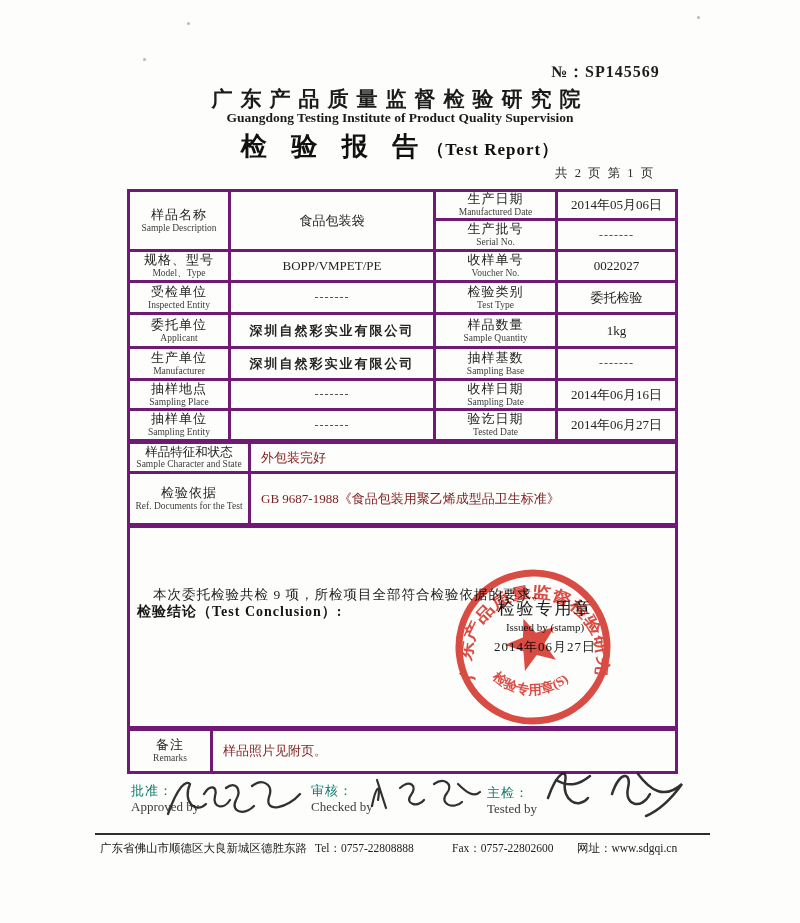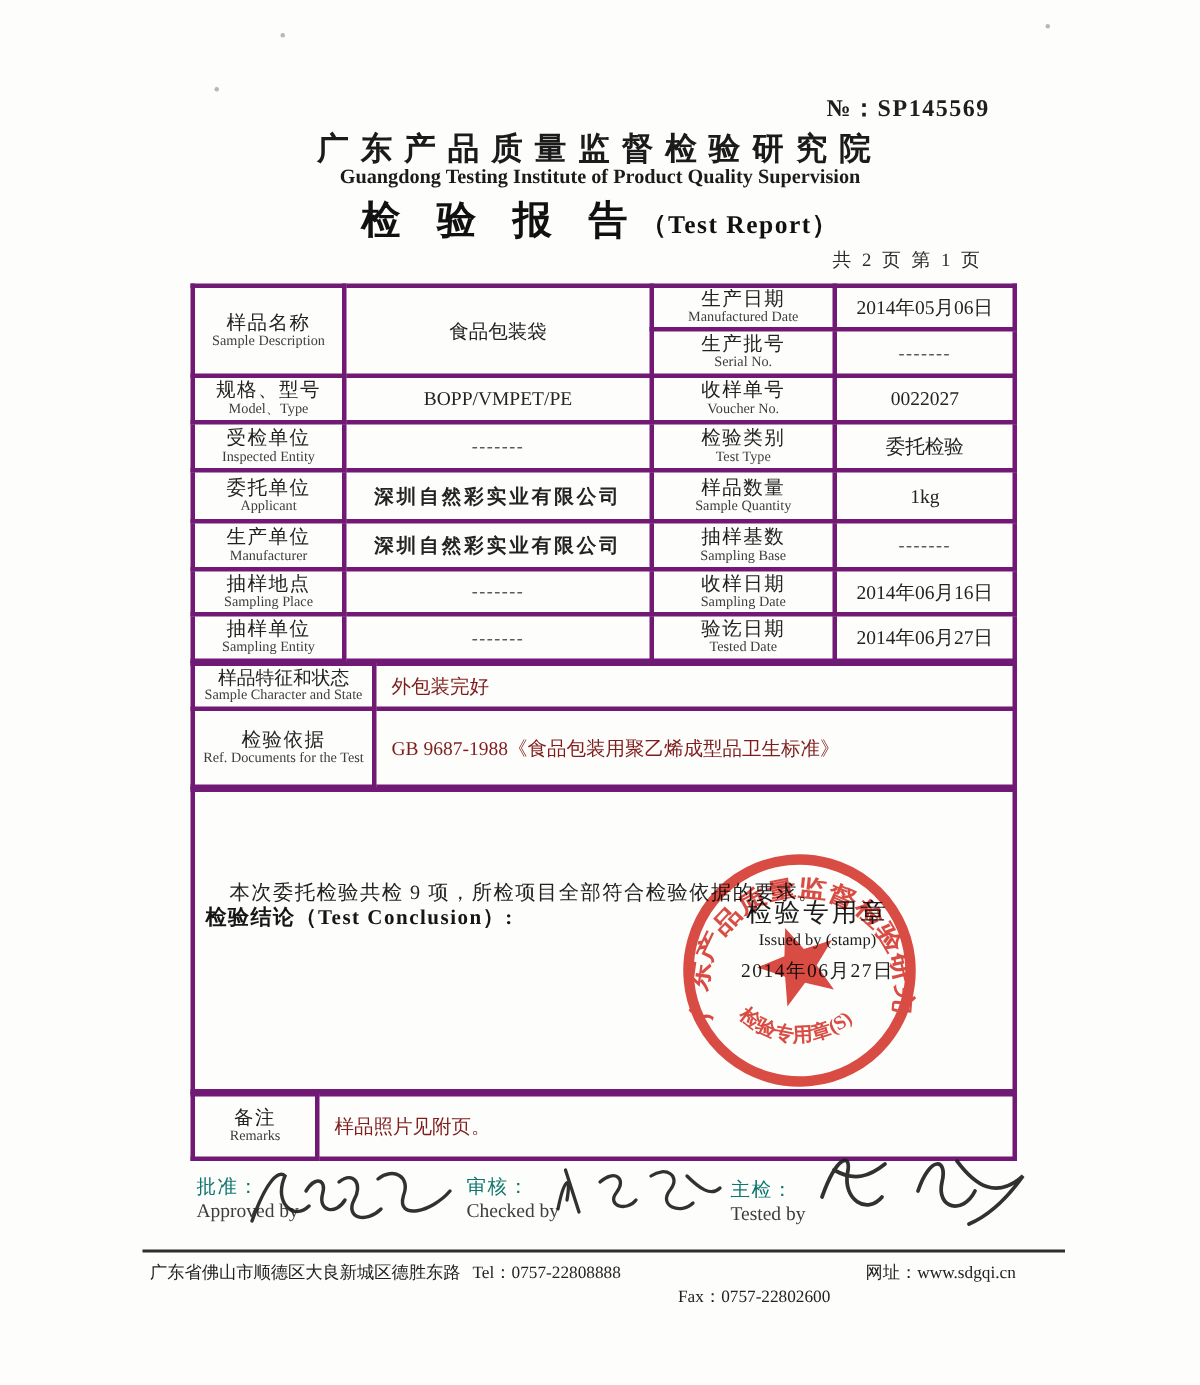--- a/index.html
+++ b/index.html
@@ -278,16 +278,16 @@
       <path d="M14 36 C24 8 34 6 31 20 C28 38 44 48 54 36"></path>
       <path d="M22 18 C36 26 46 22 56 14"></path>
       <path d="M78 32 C86 8 98 10 94 26 C90 44 108 48 116 32"></path>
       <path d="M104 12 C116 28 130 38 148 22 C138 36 126 48 112 54"></path>
     </g>
   </svg>
 
   <div class="abs foot-rule"></div>
   <div class="abs foot-item" style="left:100px;">广东省佛山市顺德区大良新城区德胜东路</div>
   <div class="abs foot-item" style="left:315px;">Tel：0757-22808888</div>
-  <div class="abs foot-item" style="left:452px;margin-top:16px;">Fax：0757-22802600</div>
+  <div class="abs foot-item" style="left:452px;">Fax：0757-22802600</div>
   <div class="abs foot-item" style="left:577px;">网址：www.sdgqi.cn</div>
 
 </div>
 
 </body></html>

